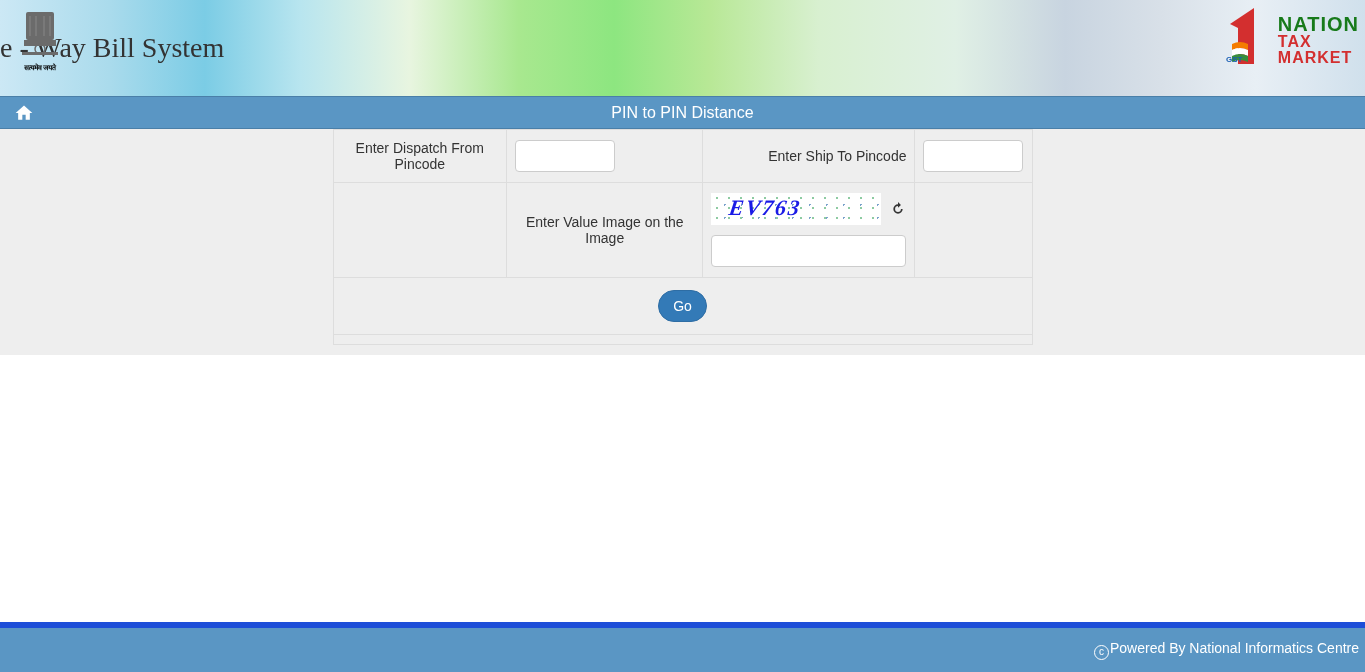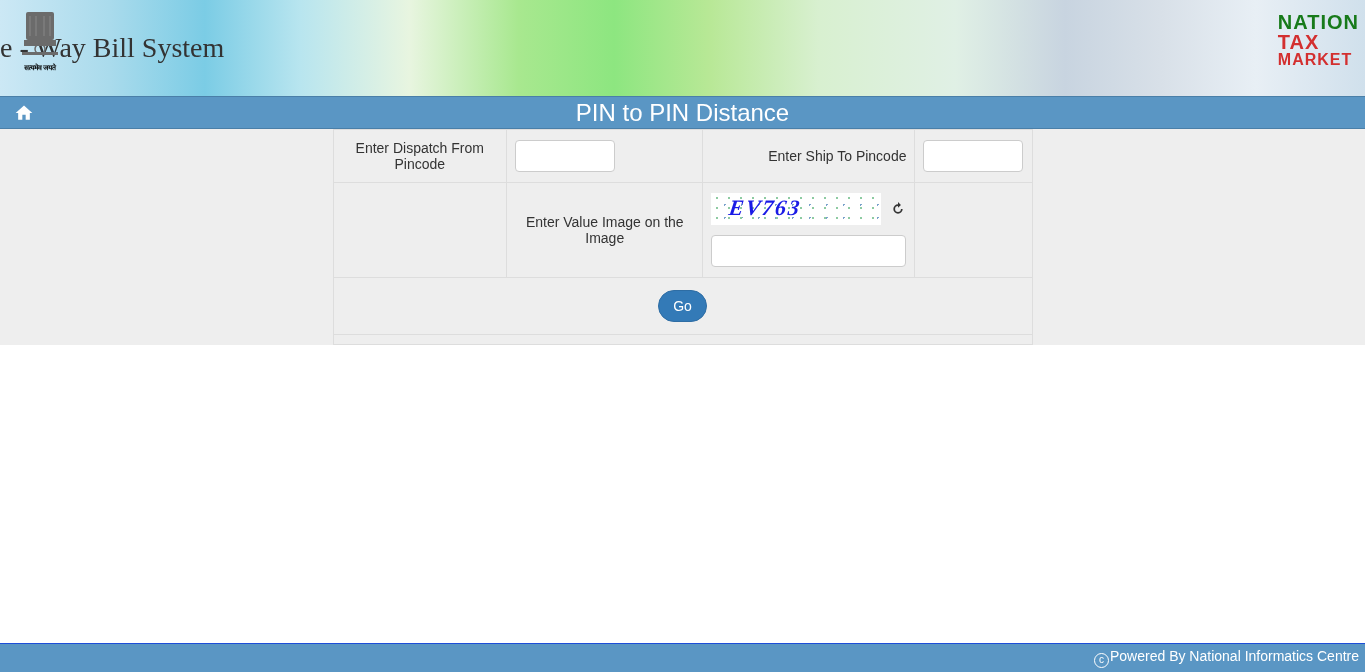--- a/index.html
+++ b/index.html
@@ -32,21 +32,21 @@
   position: absolute;
   right: 6px;
   top: 4px;
   height: 72px;
   display: flex;
   align-items: center;
 }
 .logo-1 { color: #d32f2f; font-size: 56px; font-weight: bold; line-height: 1; position: relative; }
 .logo-text { display: flex; flex-direction: column; line-height: 1; margin-left: 2px; }
 .logo-text span:nth-child(1) { color: #177a1a; font-weight: 800; font-size: 20px; letter-spacing: 1px; }
-.logo-text span:nth-child(2) { color: #d32f2f; font-weight: 800; font-size: 20px; letter-spacing: 1px; }
+.logo-text span:nth-child(2) { color: #d32f2f; font-weight: 800; font-size: 16px; letter-spacing: 1px; }
 .logo-text span:nth-child(3) { color: #d32f2f; font-weight: 800; font-size: 16px; letter-spacing: 1px; }
 .header-title { font-size: 28px; color: #333; font-family: Georgia, 'Times New Roman', serif; }
 
 .nav-bar {
   width: 100%;
   background: #5a96c4;
   height: 33px;
   display: flex;
   align-items: center;
   position: relative;
@@ -54,23 +54,23 @@
   border-bottom: 1px solid #4a7fa8;
 }
 .home-icon {
   position: absolute;
   left: 14px;
   color: #fff;
   width: 20px;
   height: 20px;
   cursor: pointer;
 }
-.nav-title { width: 100%; text-align: center; color: #fff; font-size: 24px; }
-
-.content-area { width: 100%; background: #eeeeee; padding-bottom: 0; }
+.nav-title { width: 100%; text-align: center; color: #fff; font-size: 16px; }
+
+.content-area { width: 100%; background: #eeeeee; padding-bottom: 10px; }
 .form-table {
   margin: 0 auto;
   width: 700px;
   border-collapse: collapse;
   background: #eeeeee;
 }
 .form-table td {
   border: 1px solid #ddd;
   padding: 10px 8px;
   vertical-align: middle;
@@ -143,22 +143,22 @@
 
 .footer {
   position: fixed;
   bottom: 0;
   left: 0;
   width: 100%;
   background: #5a96c4;
   color: #fff;
   text-align: right;
   font-size: 14px;
-  padding: 4px 6px;
-  border-top: 1px solid #1d4ed8;
+  padding: 12px 6px;
+  border-top: 6px solid #1d4ed8;
 }
 .footer-copy {
   display: inline-block;
   width: 15px; height: 15px;
   border: 1.5px solid #fff;
   border-radius: 50%;
   text-align: center;
   line-height: 12px;
   font-size: 10px;
   vertical-align: -2px;
@@ -176,20 +176,29 @@
       <circle cx="28" cy="45" r="5" fill="none" stroke="#6b6b6b" stroke-width="1.5"></circle>
       <rect x="10" y="48" width="36" height="3" fill="#6b6b6b"></rect>
       <path d="M18 12 L18 32 M24 12 L24 32 M32 12 L32 32 M38 12 L38 32" stroke="#888" stroke-width="1"></path>
     </svg>
     <div class="emblem-text">सत्यमेव जयते</div>
   </div>
 
   <div class="header-title">e - Way Bill System</div>
 
   <div class="logo-right">
+    <div class="logo-1">
+      <svg width="52" height="64" viewBox="0 0 52 64">
+        <path d="M6 20 L30 4 L30 60 L14 60 L14 24 Z" fill="#d32f2f"></path>
+        <path d="M8 40 Q16 36 24 40 L24 46 Q16 42 8 46 Z" fill="#f57c00"></path>
+        <path d="M8 46 Q16 42 24 46 L24 52 Q16 48 8 52 Z" fill="#fff"></path>
+        <path d="M8 52 Q16 48 24 52 L24 58 Q16 54 8 58 Z" fill="#388e3c"></path>
+        <text x="2" y="58" font-size="8" fill="#1a5fb4" font-weight="bold">GST</text>
+      </svg>
+    </div>
     <div class="logo-text">
       <span>NATION</span>
       <span>TAX</span>
       <span>MARKET</span>
     </div>
   </div>
 </div>
 
 <div class="nav-bar">
   <svg class="home-icon" viewBox="0 0 24 24">

